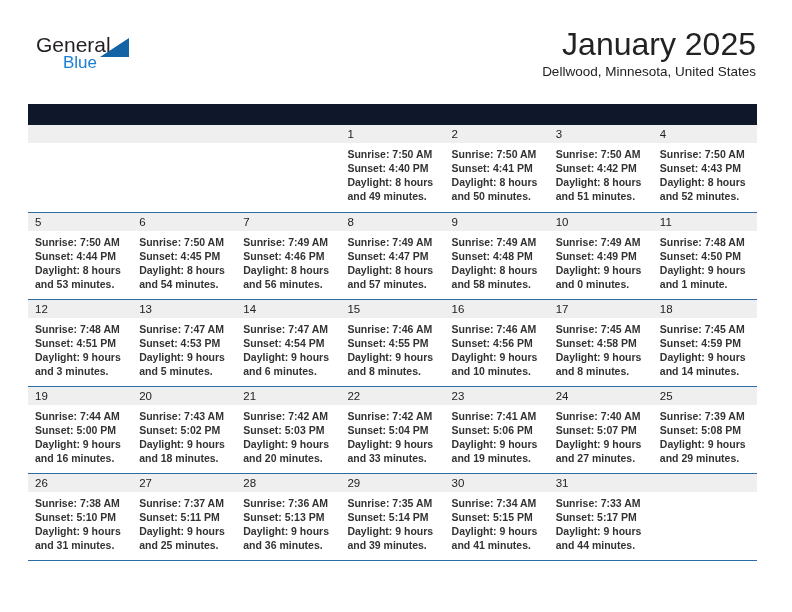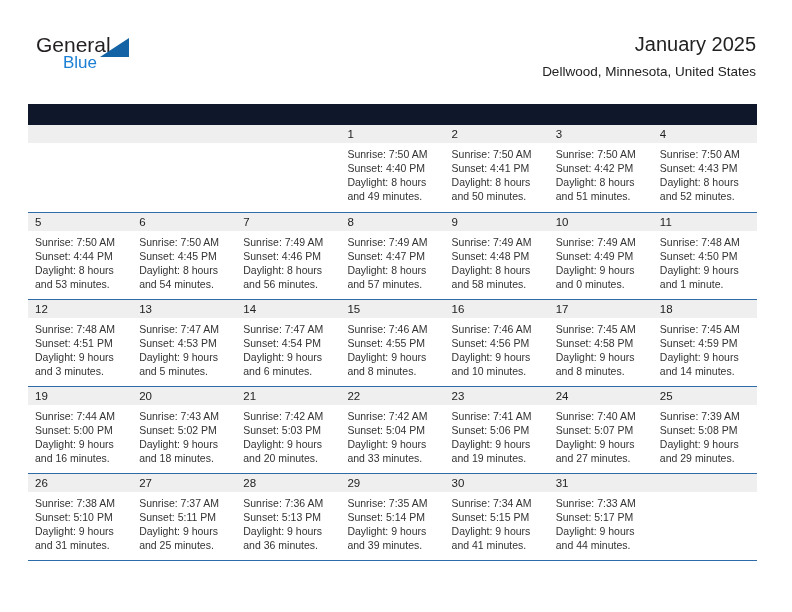--- a/index.html
+++ b/index.html
@@ -61,21 +61,21 @@
     color: #1b7fd4;
     font-family: "Liberation Sans", sans-serif;
   }
   .title-block {
     position: absolute;
     right: 36px;
     top: 28px;
     text-align: right;
   }
   .month-title {
-    font-size: 20px;
+    font-size: 32px;
     color: #222222;
     line-height: 32px;
     white-space: nowrap;
   }
   .location-subtitle {
     font-size: 13.5px;
     color: #222222;
     line-height: 20px;
     margin-top: 2px;
     white-space: nowrap;
@@ -130,20 +130,21 @@
     box-sizing: border-box;
   }
   .day-cell.empty .day-number-band {
     color: transparent;
   }
   .day-info {
     padding: 4px 6px 0 7px;
     font-size: 10.5px;
     line-height: 14px;
     color: #333333;
+    font-weight: bold;
   }
   .day-info div {
     white-space: nowrap;
   }
   .grid-bottom {
     border-top: 1.4px solid #2d6ca8;
     width: 729px;
     height: 0;
   }
 </style>

